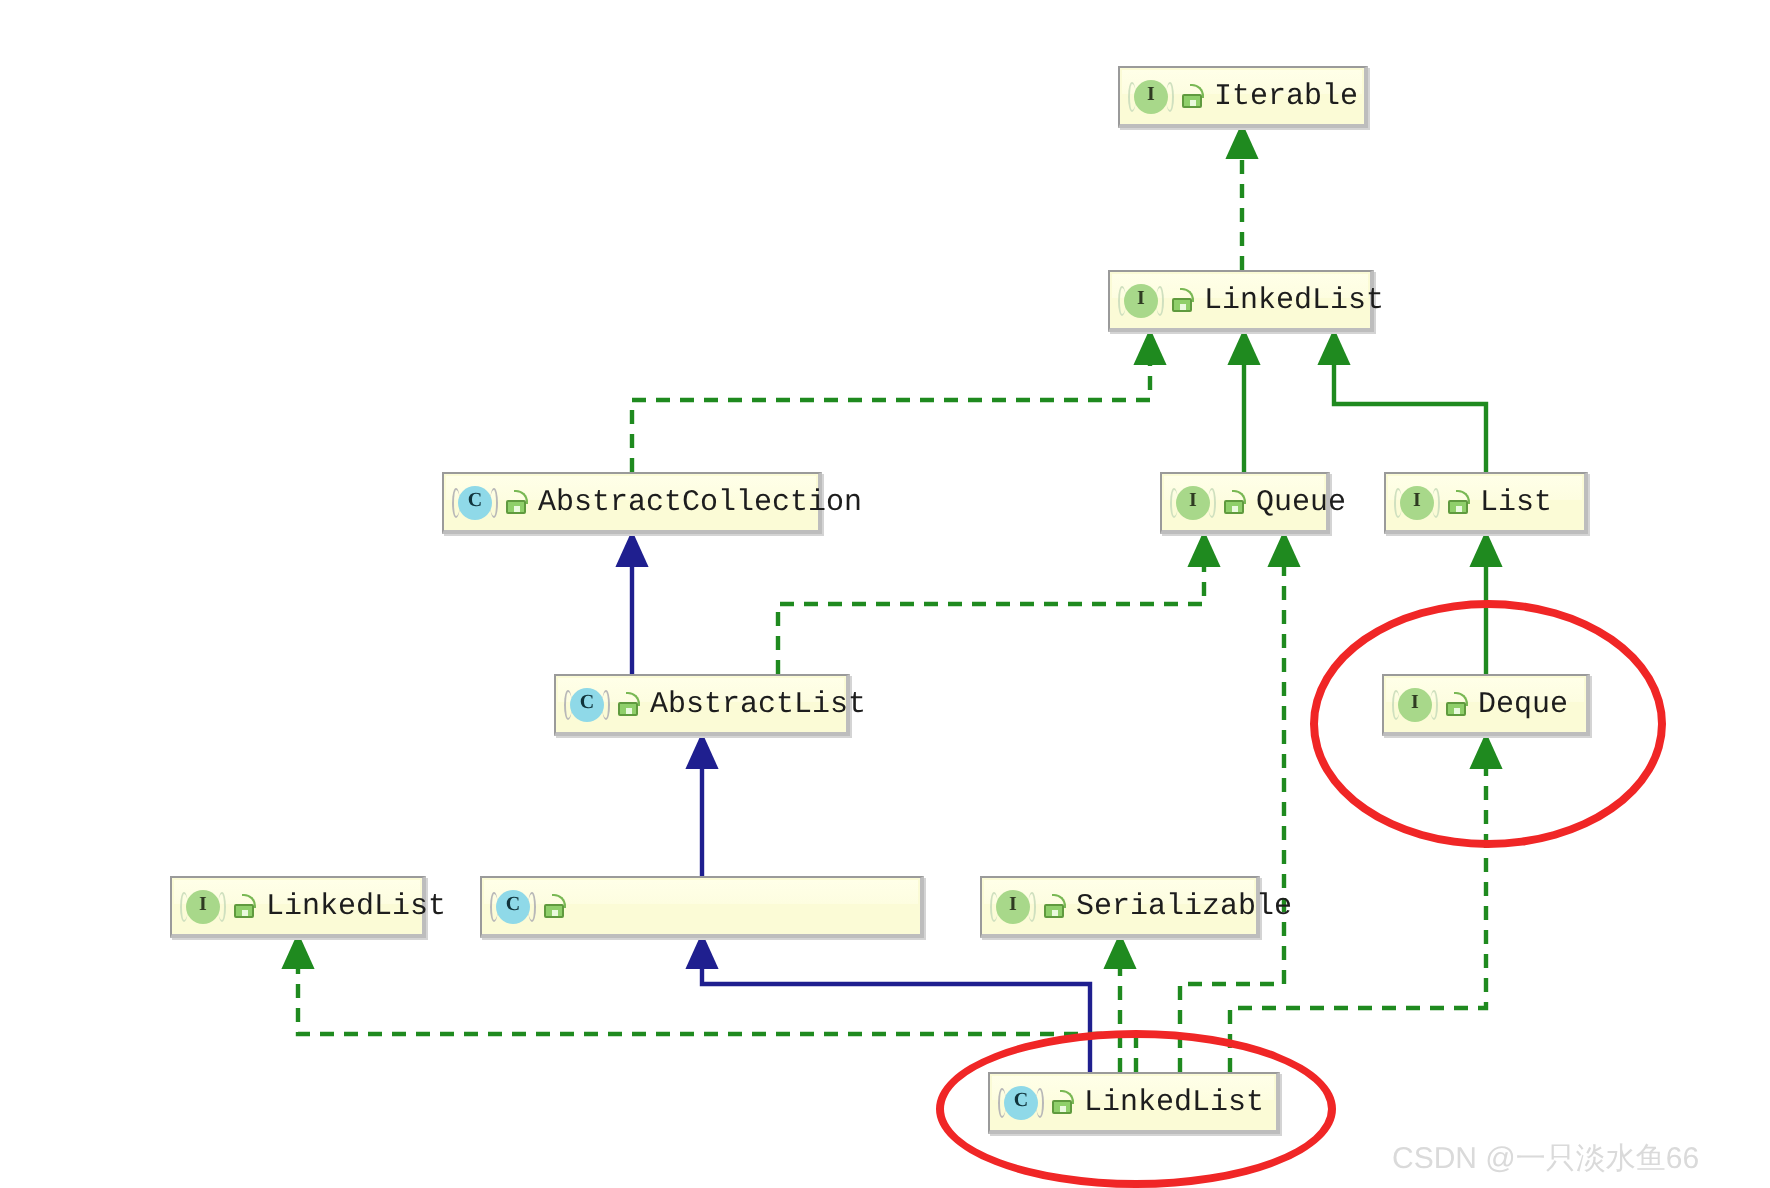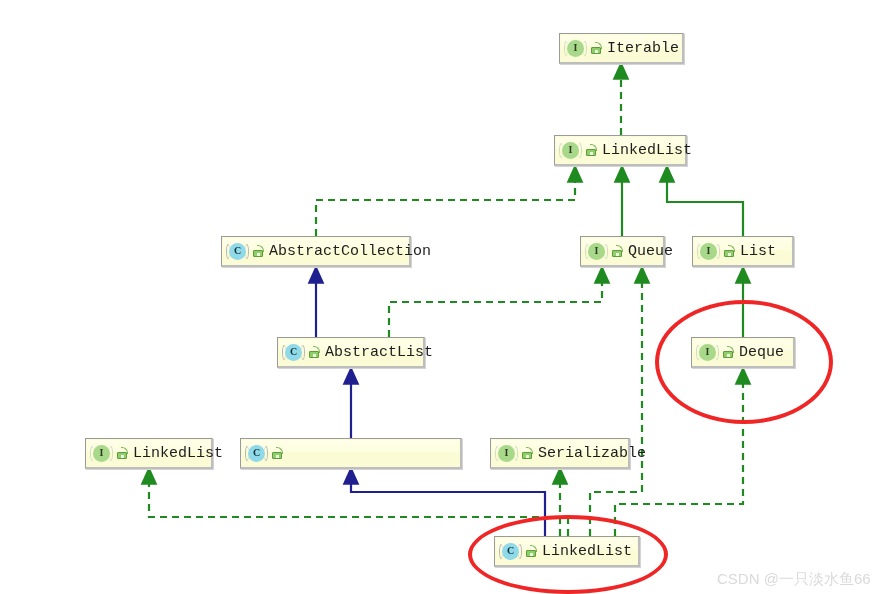--- a/index.html
+++ b/index.html
@@ -235,15 +235,15 @@
         </span>
         <span class="label">LinkedList</span>
       </div>
     </div>
 
   <div id="highlights">
       <div class="ellipse" style="left: 655px; top: 300px; width: 178px; height: 124px; border-color: rgb(240, 38, 38);"></div>
       <div class="ellipse" style="left: 468px; top: 515px; width: 200px; height: 79px; border-color: rgb(240, 38, 38);"></div>
     </div>
 
-  <div id="watermark" style="left: 717px; top: 570px; color: rgb(218, 218, 218);">CSDN @一只淡水鱼66</div>
+  <div id="watermark" style="left: 696px; top: 570px; color: rgb(218, 218, 218);">CSDN @一只淡水鱼66</div>
 
 </div>
 
 </body></html>

